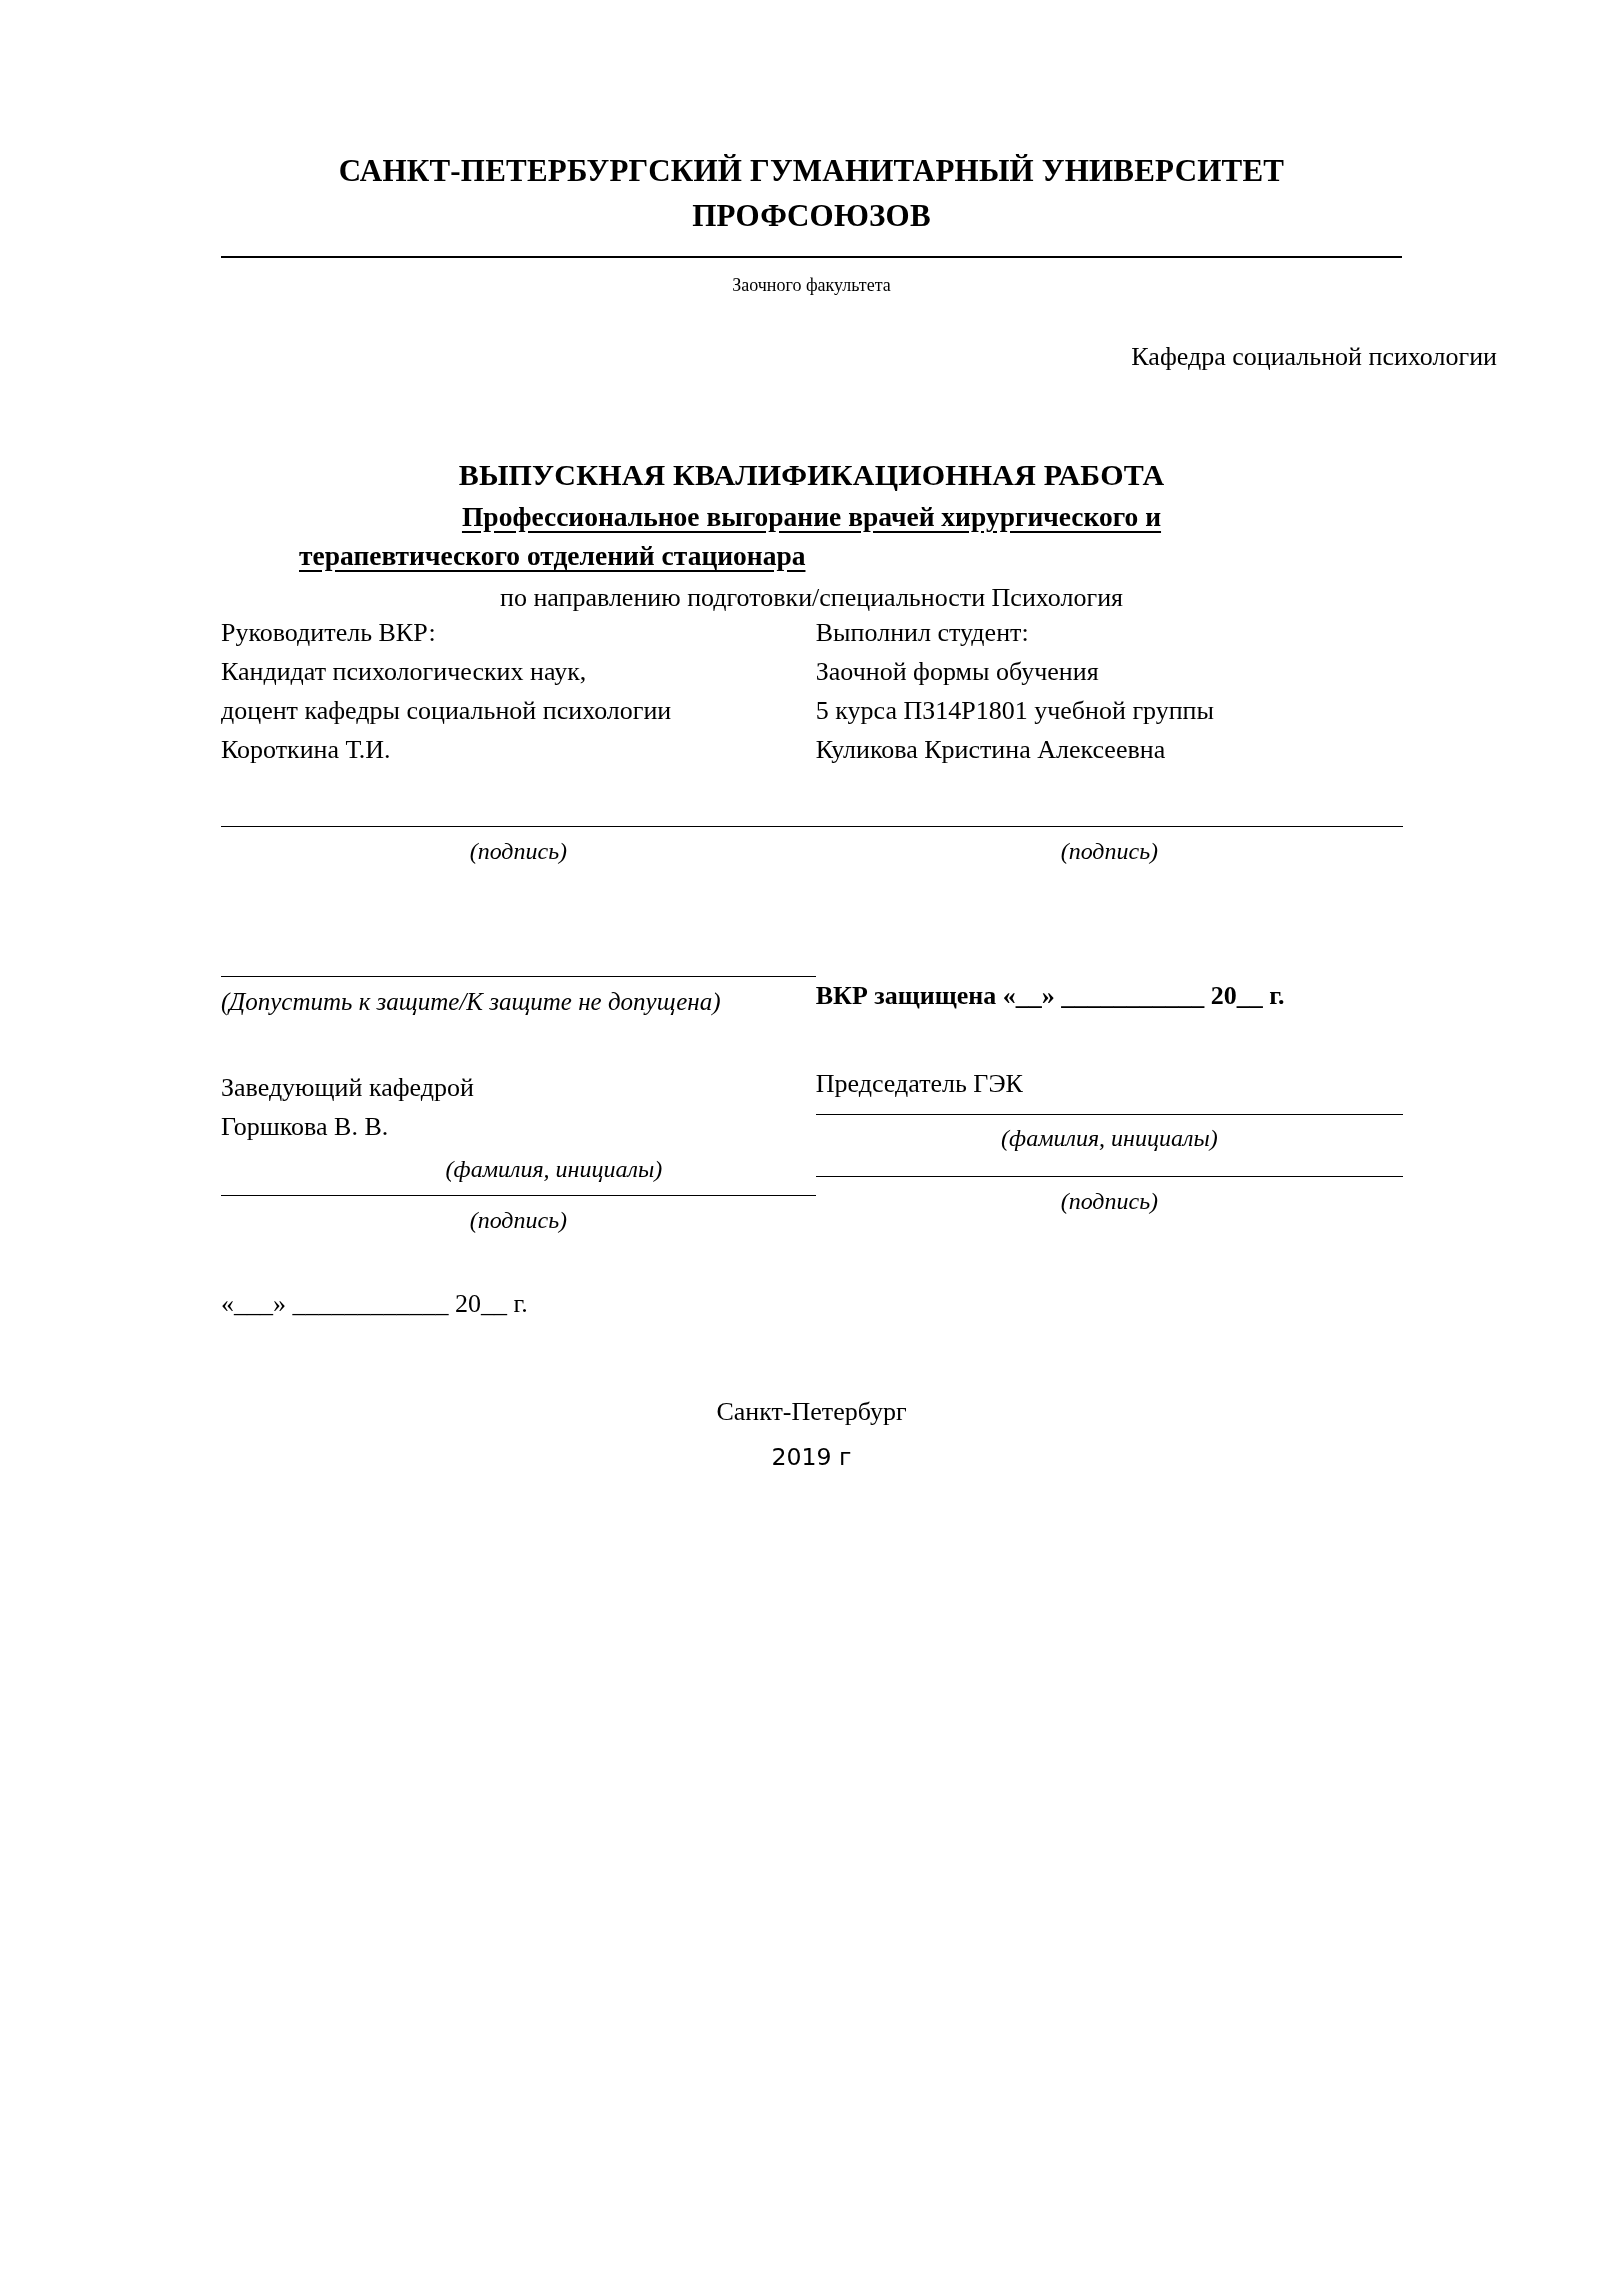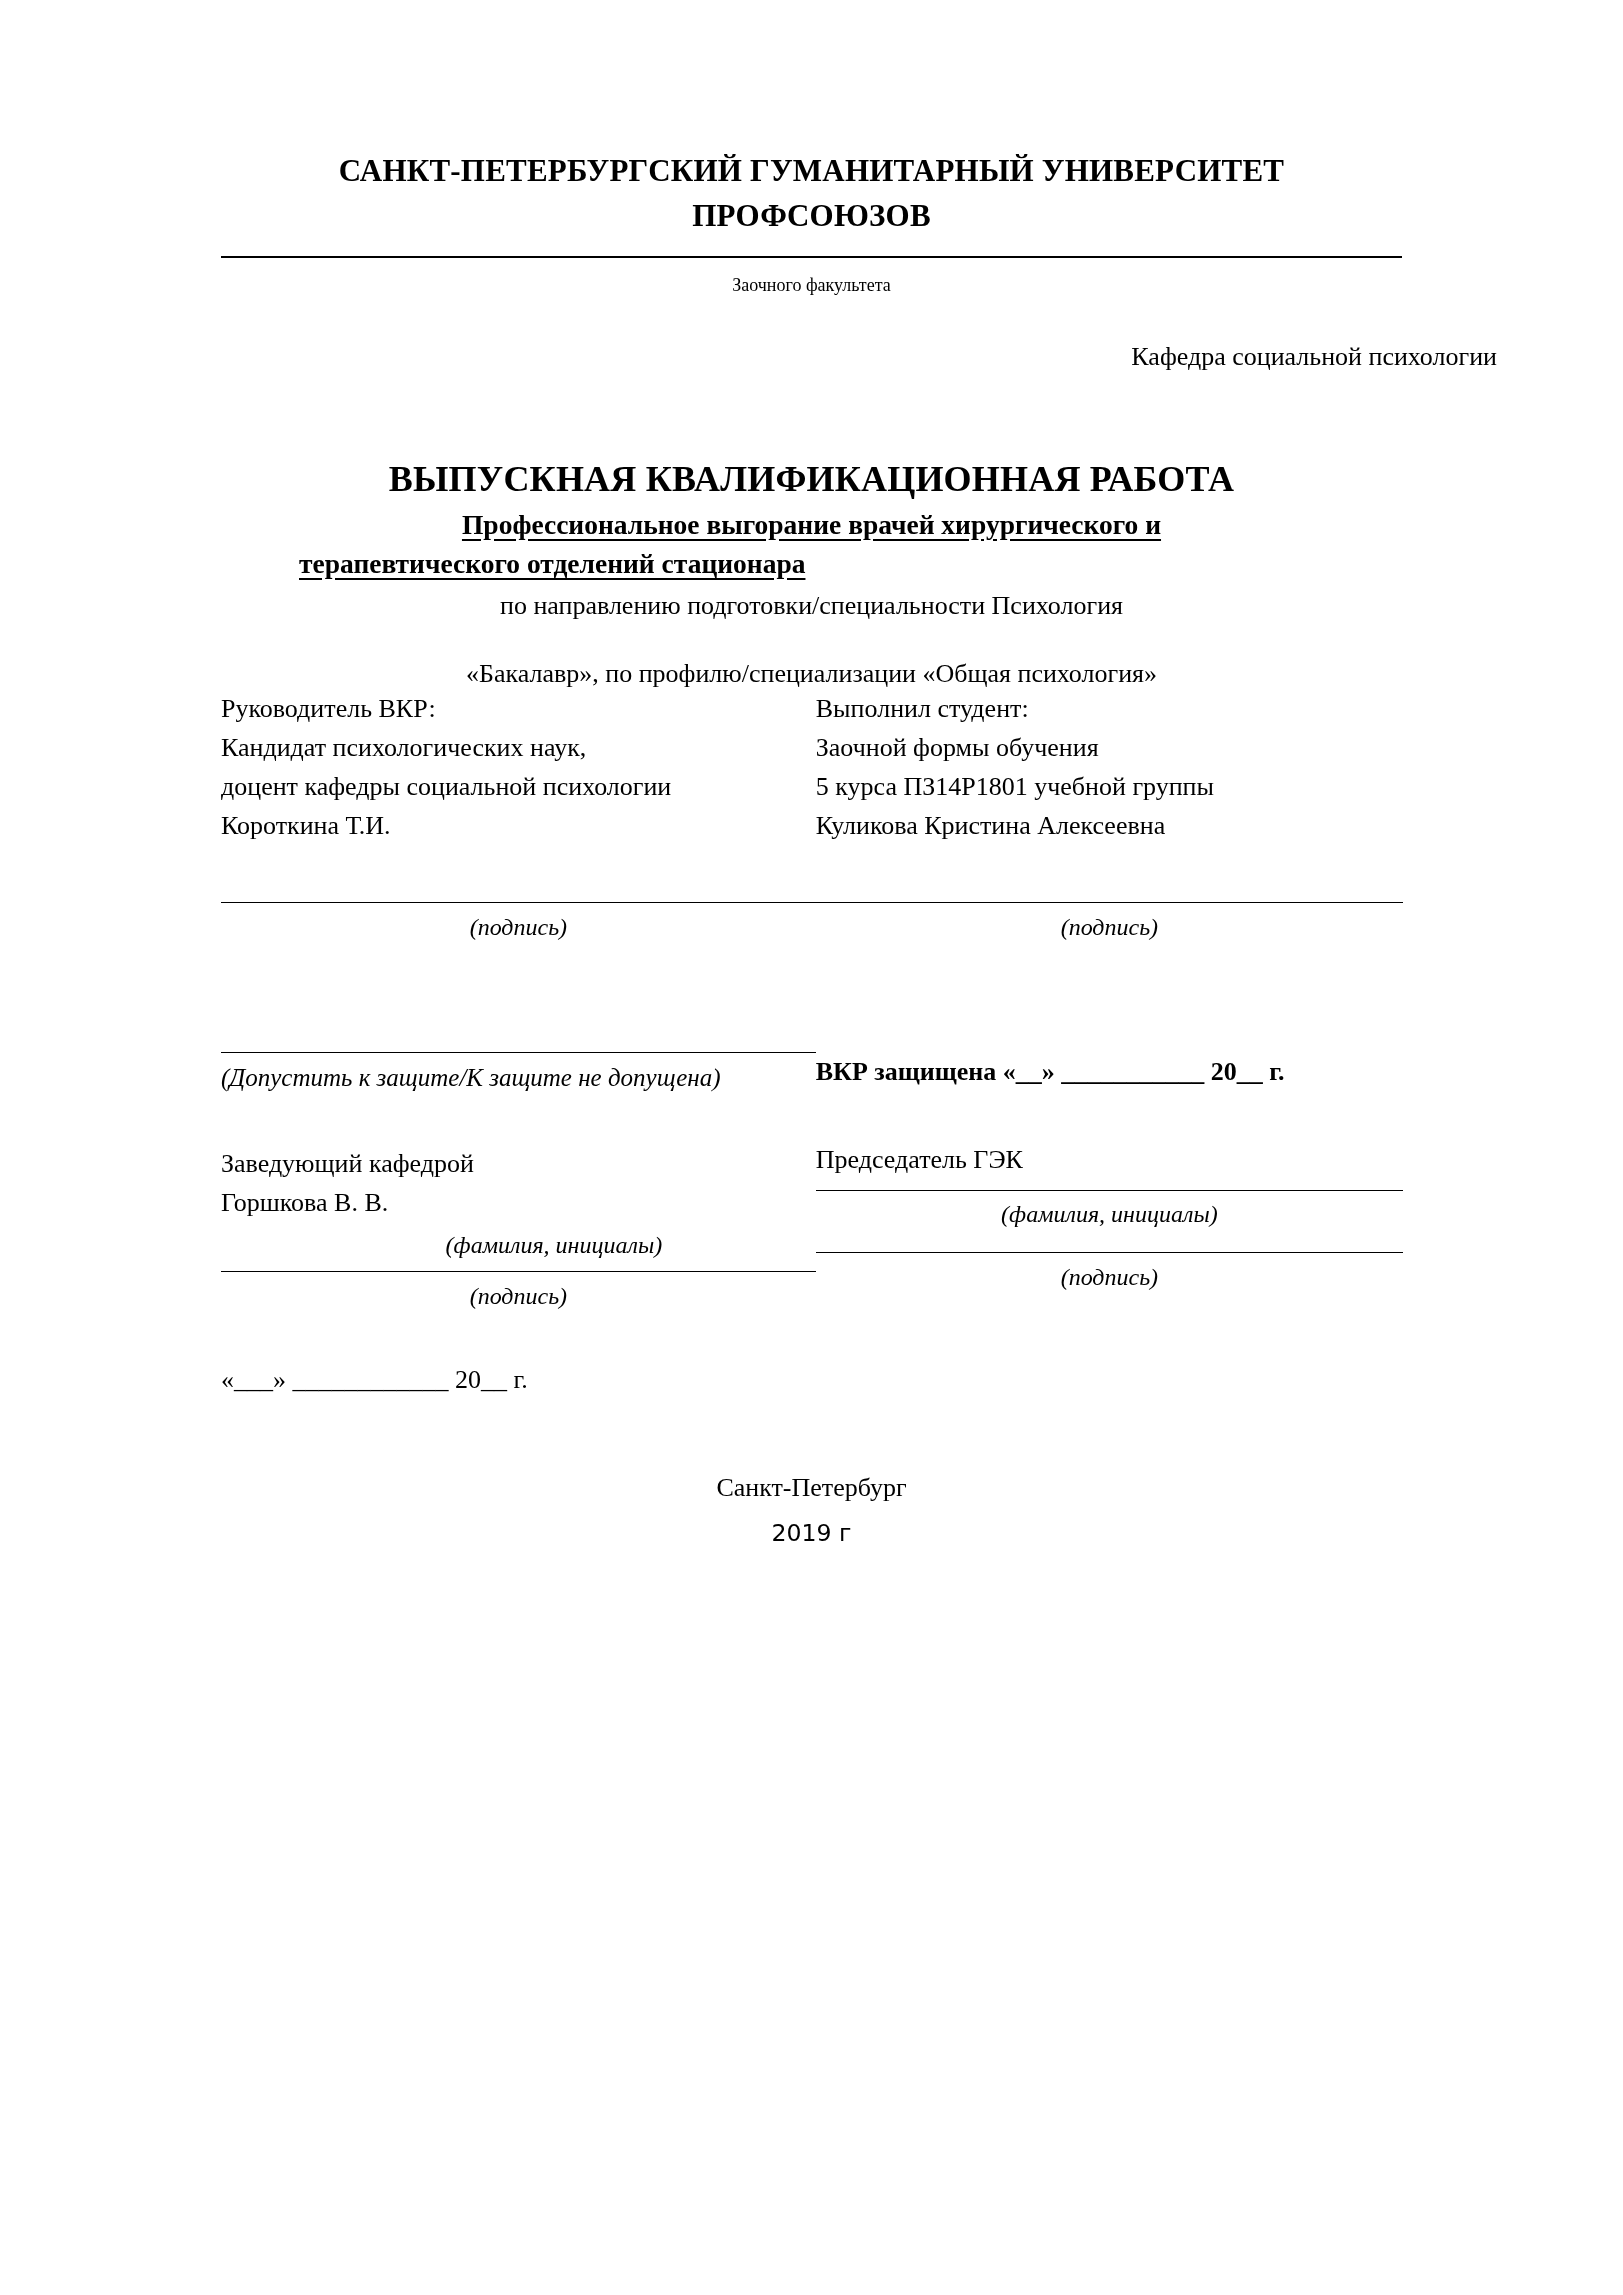--- a/index.html
+++ b/index.html
@@ -53,21 +53,21 @@
     padding-right: 126px;
   }
 
   
   .work-block {
     margin-top: 86px;
     text-align: center;
   }
   .work-type {
     font-weight: bold;
-    font-size: 36px;
+    font-size: 30px;
     letter-spacing: 0.2px;
   }
   .work-theme {
     font-weight: bold;
     font-size: 27.5px;
     text-decoration: underline;
     text-underline-offset: 4.7px;
     line-height: 1.42;
     margin: 4.7px 224px 0 224px;
     display: block;
@@ -202,21 +202,20 @@
 
   <div class="department">Кафедра социальной психологии</div>
 
   <div class="work-block">
     <div class="work-type">ВЫПУСКНАЯ КВАЛИФИКАЦИОННАЯ РАБОТА</div>
     <div class="work-theme">
       <span>Профессиональное выгорание врачей хирургического и</span>
       <span class="ln2">терапевтического     отделений стационара</span>
     </div>
     <div class="direction">по направлению подготовки/специальности Психология</div>
-    <div class="profile">«Бакалавр», по профилю/специализации «Общая психология»</div>
   </div>
 
   <div class="columns">
     <div class="col left">
       <div class="row">Руководитель ВКР:</div>
       <div class="row">Кандидат психологических наук,</div>
       <div class="row">доцент кафедры социальной психологии</div>
       <div class="row">Короткина Т.И.</div>
       <div class="sig-line"></div>
       <div class="sig-caption">(подпись)</div>

